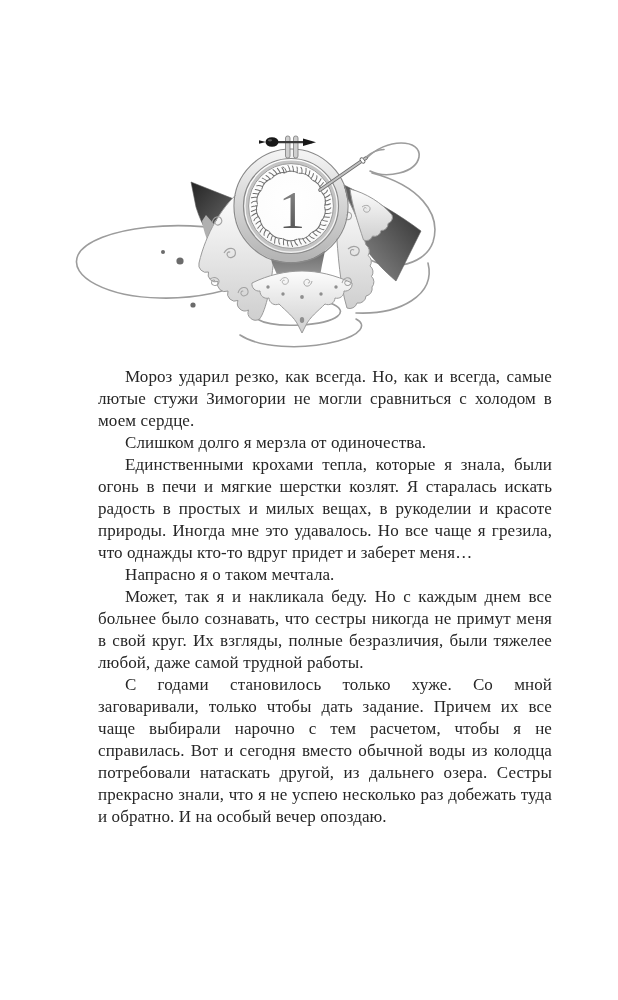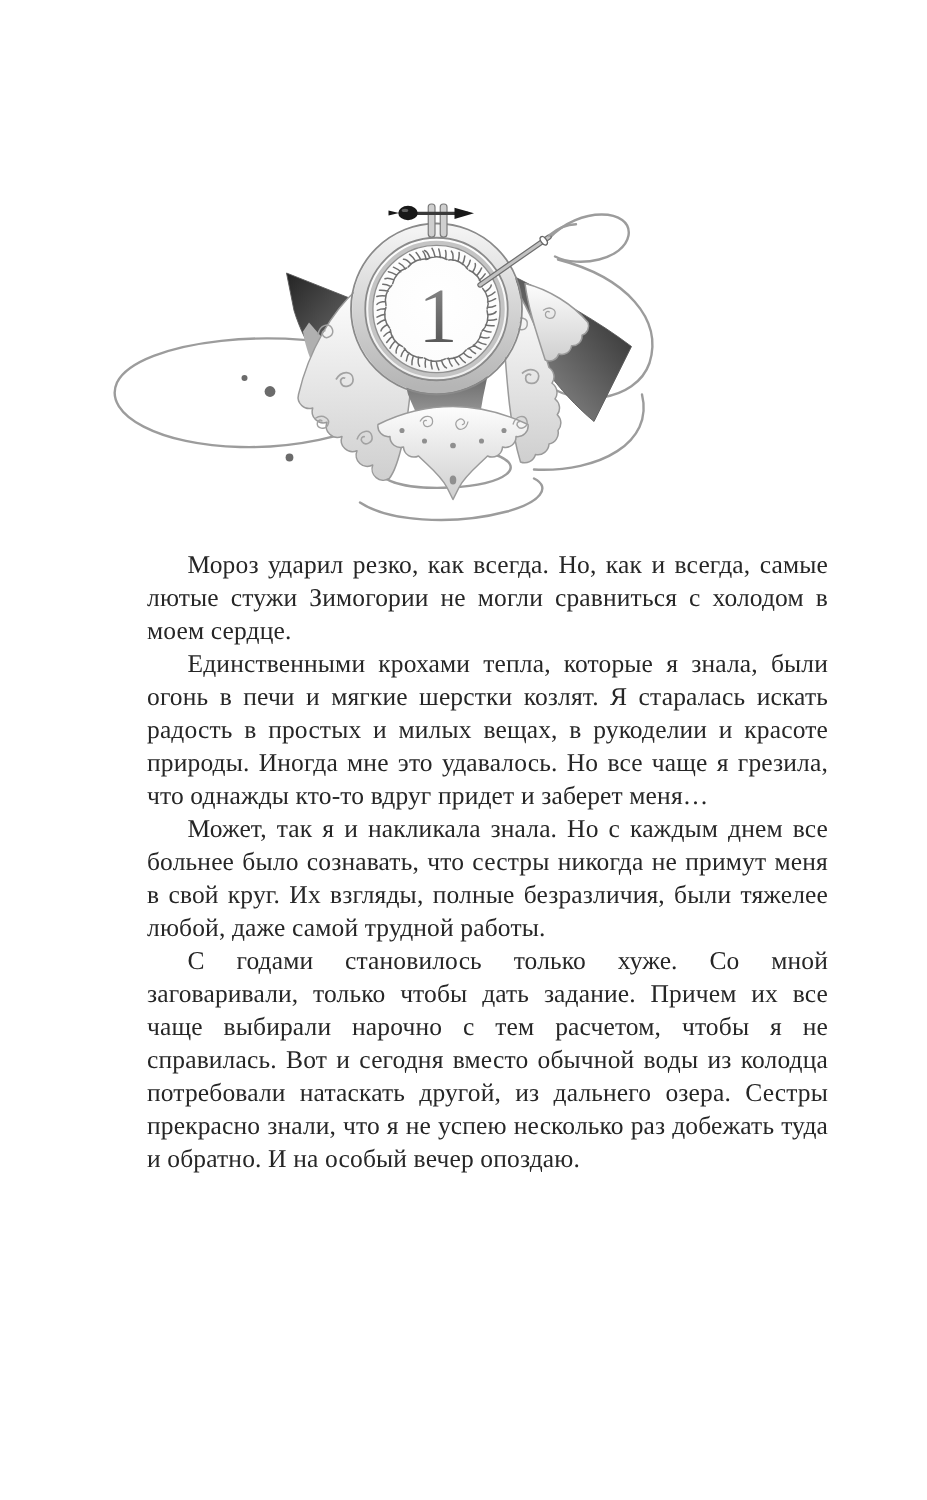--- a/index.html
+++ b/index.html
@@ -173,18 +173,20 @@
     <g>
       <line x1="320" y1="75" x2="366" y2="43" stroke="#6e6e6e" stroke-width="3.6" stroke-linecap="round"></line>
       <line x1="320" y1="75" x2="366" y2="43" stroke="#c2c2c2" stroke-width="2" stroke-linecap="round"></line>
       <ellipse cx="362.5" cy="45.5" rx="1.8" ry="3.2" transform="rotate(-36 362.5 45.5)" fill="#ffffff" stroke="#666666" stroke-width="0.9"></ellipse>
       <path d="M 366,42 C 372,37 378,34.5 384,34.5" fill="none" stroke="#9c9c9c" stroke-width="1.6" stroke-linecap="round"></path>
     </g>
   </svg>
 
   <div class="text-block">
       <p>Мороз ударил резко, как всегда. Но, как и всегда, самые лютые стужи Зимогории не могли сравниться с холодом в моем сердце.</p>
+      <p>Слишком долго я мерзла от одиночества.</p>
       <p>Единственными крохами тепла, которые я знала, были огонь в печи и мягкие шерстки козлят. Я старалась искать радость в простых и милых вещах, в рукоделии и красоте природы. Иногда мне это удавалось. Но все чаще я грезила, что однажды кто-то вдруг придет и заберет меня…</p>
-      <p>Может, так я и накликала знала. Но с каждым днем все больнее было сознавать, что сестры никогда не примут меня в свой круг. Их взгляды, полные безразличия, были тяжелее любой, даже самой трудной работы.</p>
+      <p>Напрасно я о таком мечтала.</p>
+      <p>Может, так я и накликала беду. Но с каждым днем все больнее было сознавать, что сестры никогда не примут меня в свой круг. Их взгляды, полные безразличия, были тяжелее любой, даже самой трудной работы.</p>
       <p>С годами становилось только хуже. Со мной заговаривали, только чтобы дать задание. Причем их все чаще выбирали нарочно с тем расчетом, чтобы я не справилась. Вот и сегодня вместо обычной воды из колодца потребовали натаскать другой, из дальнего озера. Сестры прекрасно знали, что я не успею несколько раз добежать туда и обратно. И на особый вечер опоздаю.</p>
     </div>
 
 </div>
 
 </body></html>

